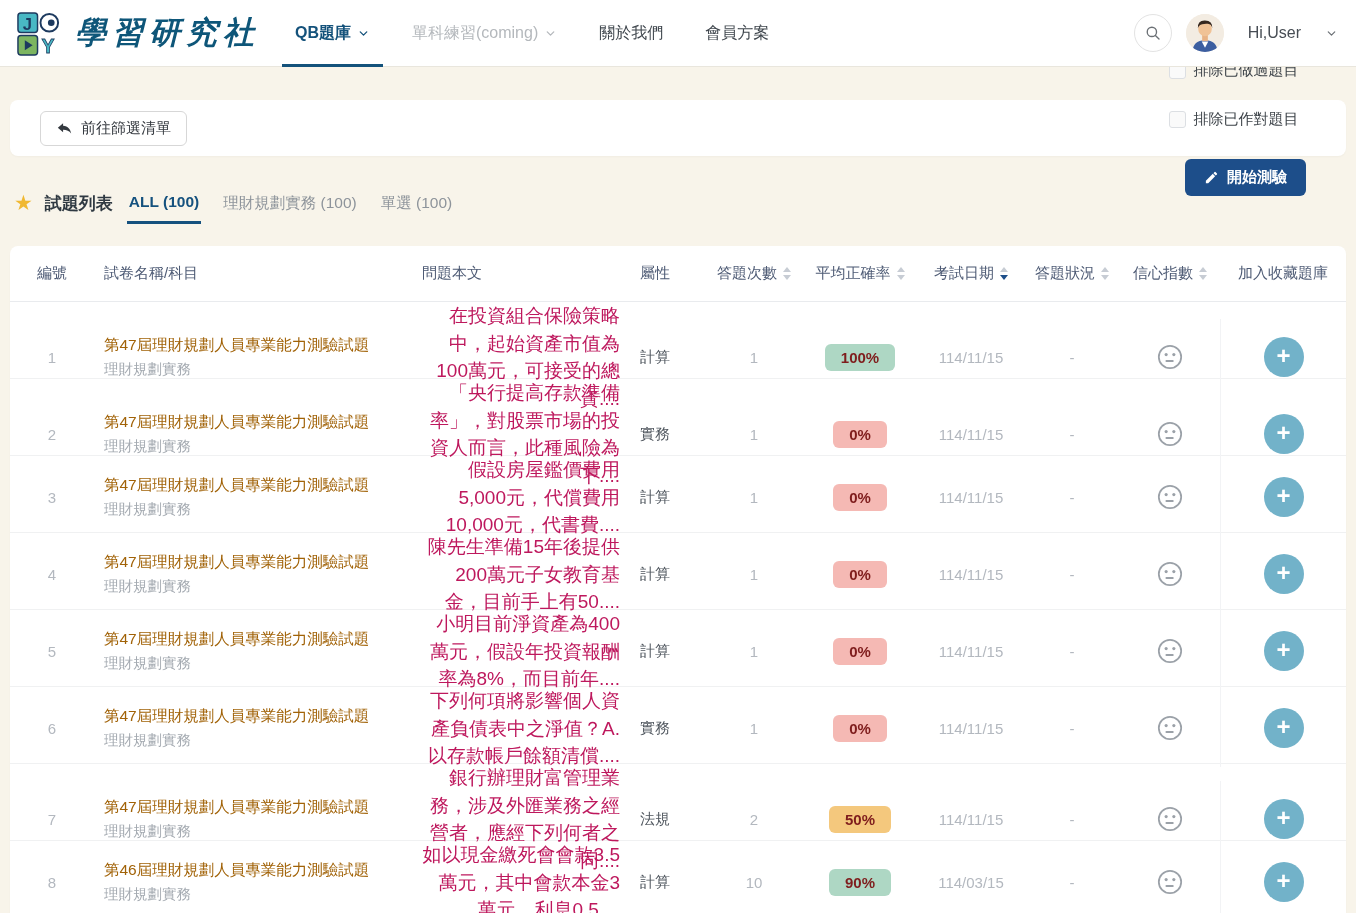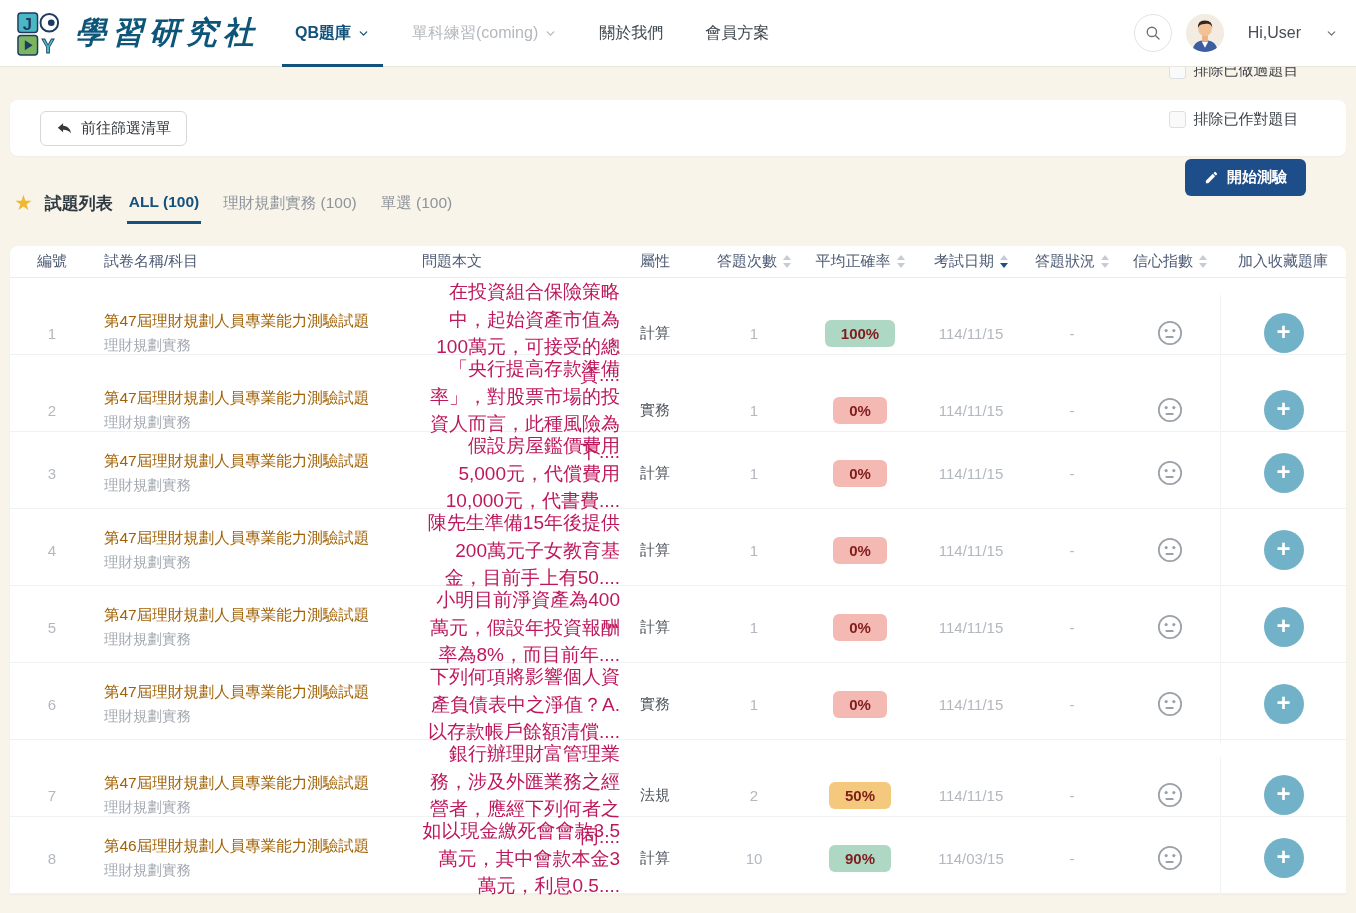--- a/index.html
+++ b/index.html
@@ -32,21 +32,21 @@
   
   .tabs-row { margin:32px 10px 0; padding:0 4px; display:flex; align-items:flex-start; height:44px; }
   .star { font-size:21px; color:#f0b832; line-height:30px; }
   .section-title { font-size:17px; font-weight:bold; color:#2f3942; margin:4px 14px 0 12px; }
   .tab { font-size:15.5px; color:#8e949b; margin-right:20px; padding:5px 2px 10px; cursor:pointer; white-space:nowrap; }
   .tab.active { color:#15517e; font-weight:bold; border-bottom:3px solid #15517e; }
 
   
   .table-card { margin:14px 10px 0; background:#fff; border-radius:8px 8px 0 0; box-shadow:0 1px 2px rgba(0,0,0,.03); }
   .trow { display:grid; grid-template-columns:84px 320px 216px 76px 96px 116px 106px 96px 100px 1fr; align-items:center; }
-  .thead { height:32px; border-bottom:1px solid #e9ebee; font-size:15px; color:#4d5a74; font-weight:500; }
+  .thead { height:56px; border-bottom:1px solid #e9ebee; font-size:15px; color:#4d5a74; font-weight:500; }
   .th { display:flex; align-items:center; }
   .th-center { justify-content:center; gap:6px; }
   .th-num { justify-content:center; }
   .c-name { padding-left:10px; padding-right:16px; }
   .c-q { padding-left:8px; padding-right:10px; }
   .c-attr { padding-left:10px; }
   .sorter { display:flex; flex-direction:column; gap:3px; cursor:pointer; }
   .tri-up { width:0; height:0; border-left:4.5px solid transparent; border-right:4.5px solid transparent; border-bottom:5px solid #c7ccd4; }
   .tri-down { width:0; height:0; border-left:4.5px solid transparent; border-right:4.5px solid transparent; border-top:5px solid #c7ccd4; }
   .tri-down.active { border-top-color:#1d4e8a; }

